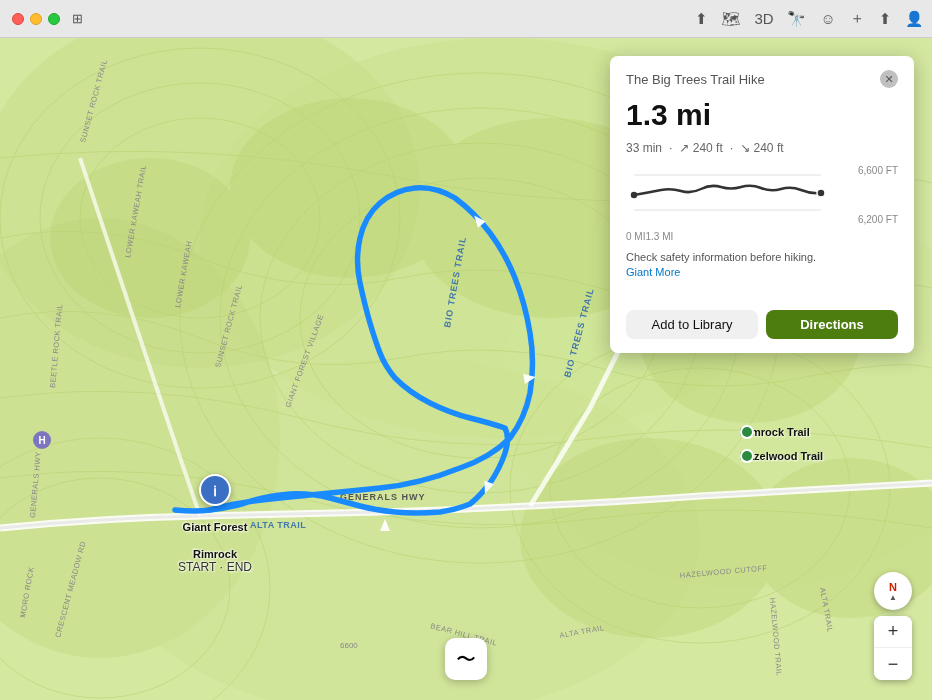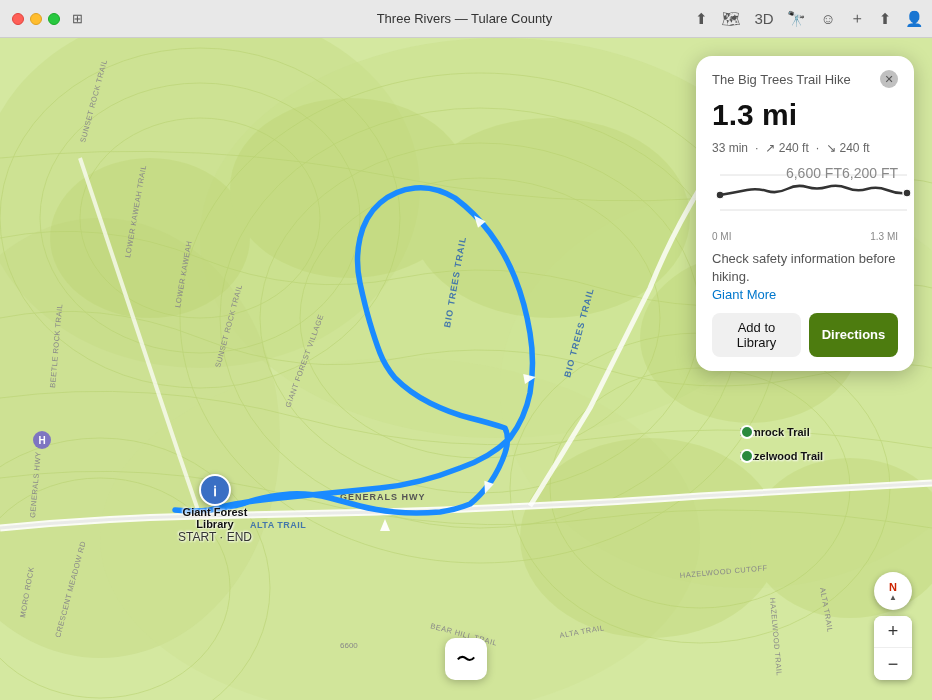--- a/index.html
+++ b/index.html
@@ -58,23 +58,23 @@
       position: absolute;
       top: 0; left: 0;
       width: 100%; height: 100%;
     }
 
     
     #trail-card {
       position: absolute;
       top: 18px;
       right: 18px;
-      width: 218px;
+      width: 304px;
       background: white;
-      border-radius: 16px;
+      border-radius: 8px;
       box-shadow: 0 4px 20px rgba(0,0,0,0.25);
       padding: 14px 16px 14px 16px;
       z-index: 200;
     }
     .card-header {
       display: flex;
       justify-content: space-between;
       align-items: center;
       margin-bottom: 10px;
     }
@@ -109,39 +109,38 @@
     .elevation-chart {
       position: relative;
       height: 60px;
       margin-bottom: 6px;
     }
     .elevation-labels-y {
       position: absolute;
       right: 0;
       top: 0;
       display: flex;
-      flex-direction: row;
+      flex-direction: column;
       justify-content: space-between;
       height: 100%;
-      font-size: 14px;
+      font-size: 10px;
       color: #888;
       text-align: right;
     }
     .elevation-labels-x {
       display: flex;
-      justify-content: space-between;
       font-size: 10px;
       color: #888;
       margin-top: 2px;
       margin-bottom: 8px;
     }
     .safety-text {
-      font-size: 13px;
+      font-size: 11px;
       color: #555;
-      margin-bottom: 8px;
+      margin-bottom: 29px;
       line-height: 1.4;
     }
     .safety-link {
       color: #0077cc;
       text-decoration: none;
     }
     .card-buttons {
       display: flex;
       gap: 8px;
     }
@@ -187,21 +186,21 @@
       font-size: 16px;
       font-weight: 700;
       border: 2px solid white;
       box-shadow: 0 2px 6px rgba(0,0,0,0.3);
     }
     .marker-label {
       font-size: 11px;
       font-weight: 700;
       color: #111;
       text-align: center;
-      margin-top: 0;
+      margin-top: 15px;
       text-shadow: 1px 1px 2px white, -1px -1px 2px white;
     }
     .marker-sublabel {
       font-size: 12px;
       color: #333;
       text-align: center;
       text-shadow: 1px 1px 2px white, -1px -1px 2px white;
     }
 
     
@@ -275,21 +274,20 @@
 </head>
 <body>
 
 <div id="titlebar">
   <div class="traffic-lights">
     <div class="traffic-light tl-red"></div>
     <div class="traffic-light tl-yellow"></div>
     <div class="traffic-light tl-green"></div>
   </div>
   <span class="title-icon">⊞</span>
-  <span class="title-text">Three Rivers — Tulare County</span>
   <div class="toolbar-icons">
     <span class="toolbar-icon">⬆</span>
     <span class="toolbar-icon">🗺</span>
     <span class="toolbar-icon">3D</span>
     <span class="toolbar-icon">🔭</span>
     <span class="toolbar-icon">☺</span>
     <span class="toolbar-icon">＋</span>
     <span class="toolbar-icon">⬆</span>
     <span class="toolbar-icon">👤</span>
   </div>
@@ -398,21 +396,21 @@
 
     <circle cx="42" cy="402" r="9" fill="#6a5acd" opacity="0.8"></circle>
     <text x="42" y="406" font-size="10" fill="white" text-anchor="middle" font-weight="700">H</text>
   </svg>
 
   <div class="marker-museum">
     <div class="marker-circle">
       <span style="font-size:14px">ℹ</span>
     </div>
     <div class="marker-label">Giant Forest</div>
-    <div class="marker-label">Library</div>
+    <div class="marker-label">Rimrock</div>
     <div class="marker-sublabel">START · END</div>
   </div>
 
   <div style="position:absolute; left:740px; top:388px; z-index:150; display:flex; align-items:center; gap:5px;">
     <div class="trail-dot"></div>
     <span style="font-size:11px; font-weight:600; color:#111; text-shadow: 1px 1px 2px white; white-space:nowrap;">Rimrock Trail</span>
   </div>
 
   <div style="position:absolute; left:740px; top:412px; z-index:150; display:flex; align-items:center; gap:5px;">
     <div class="trail-dot"></div>

